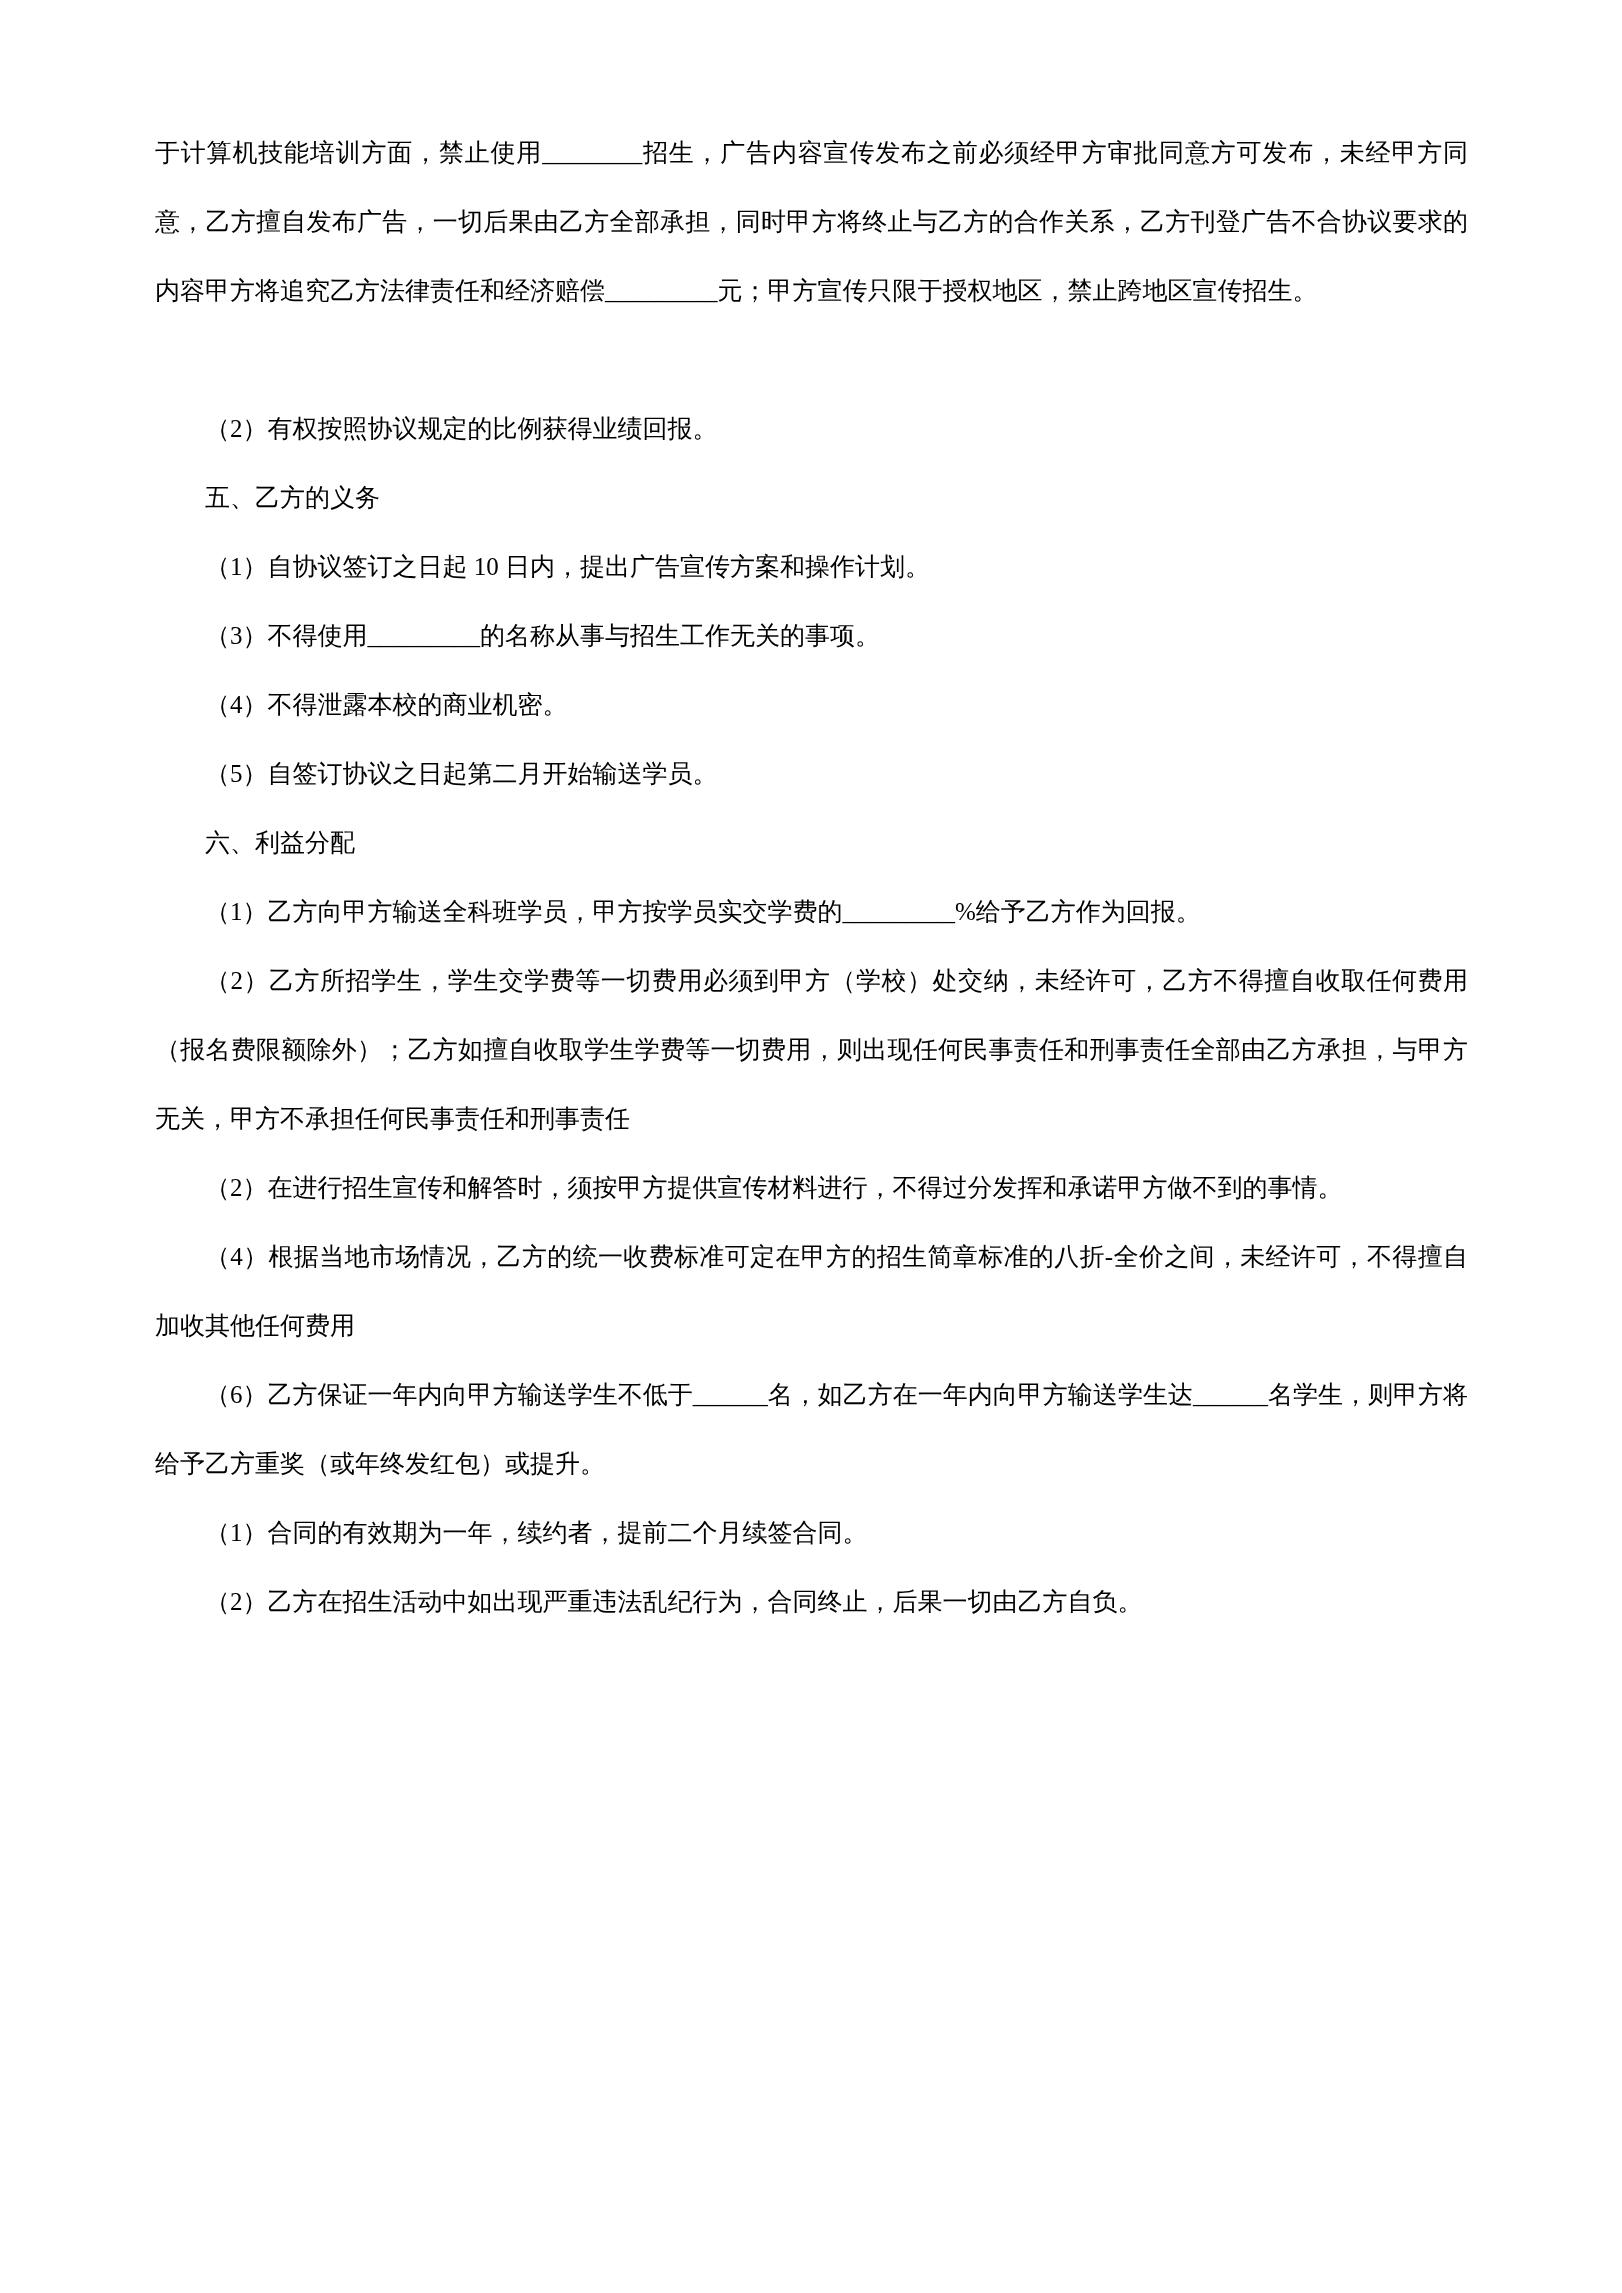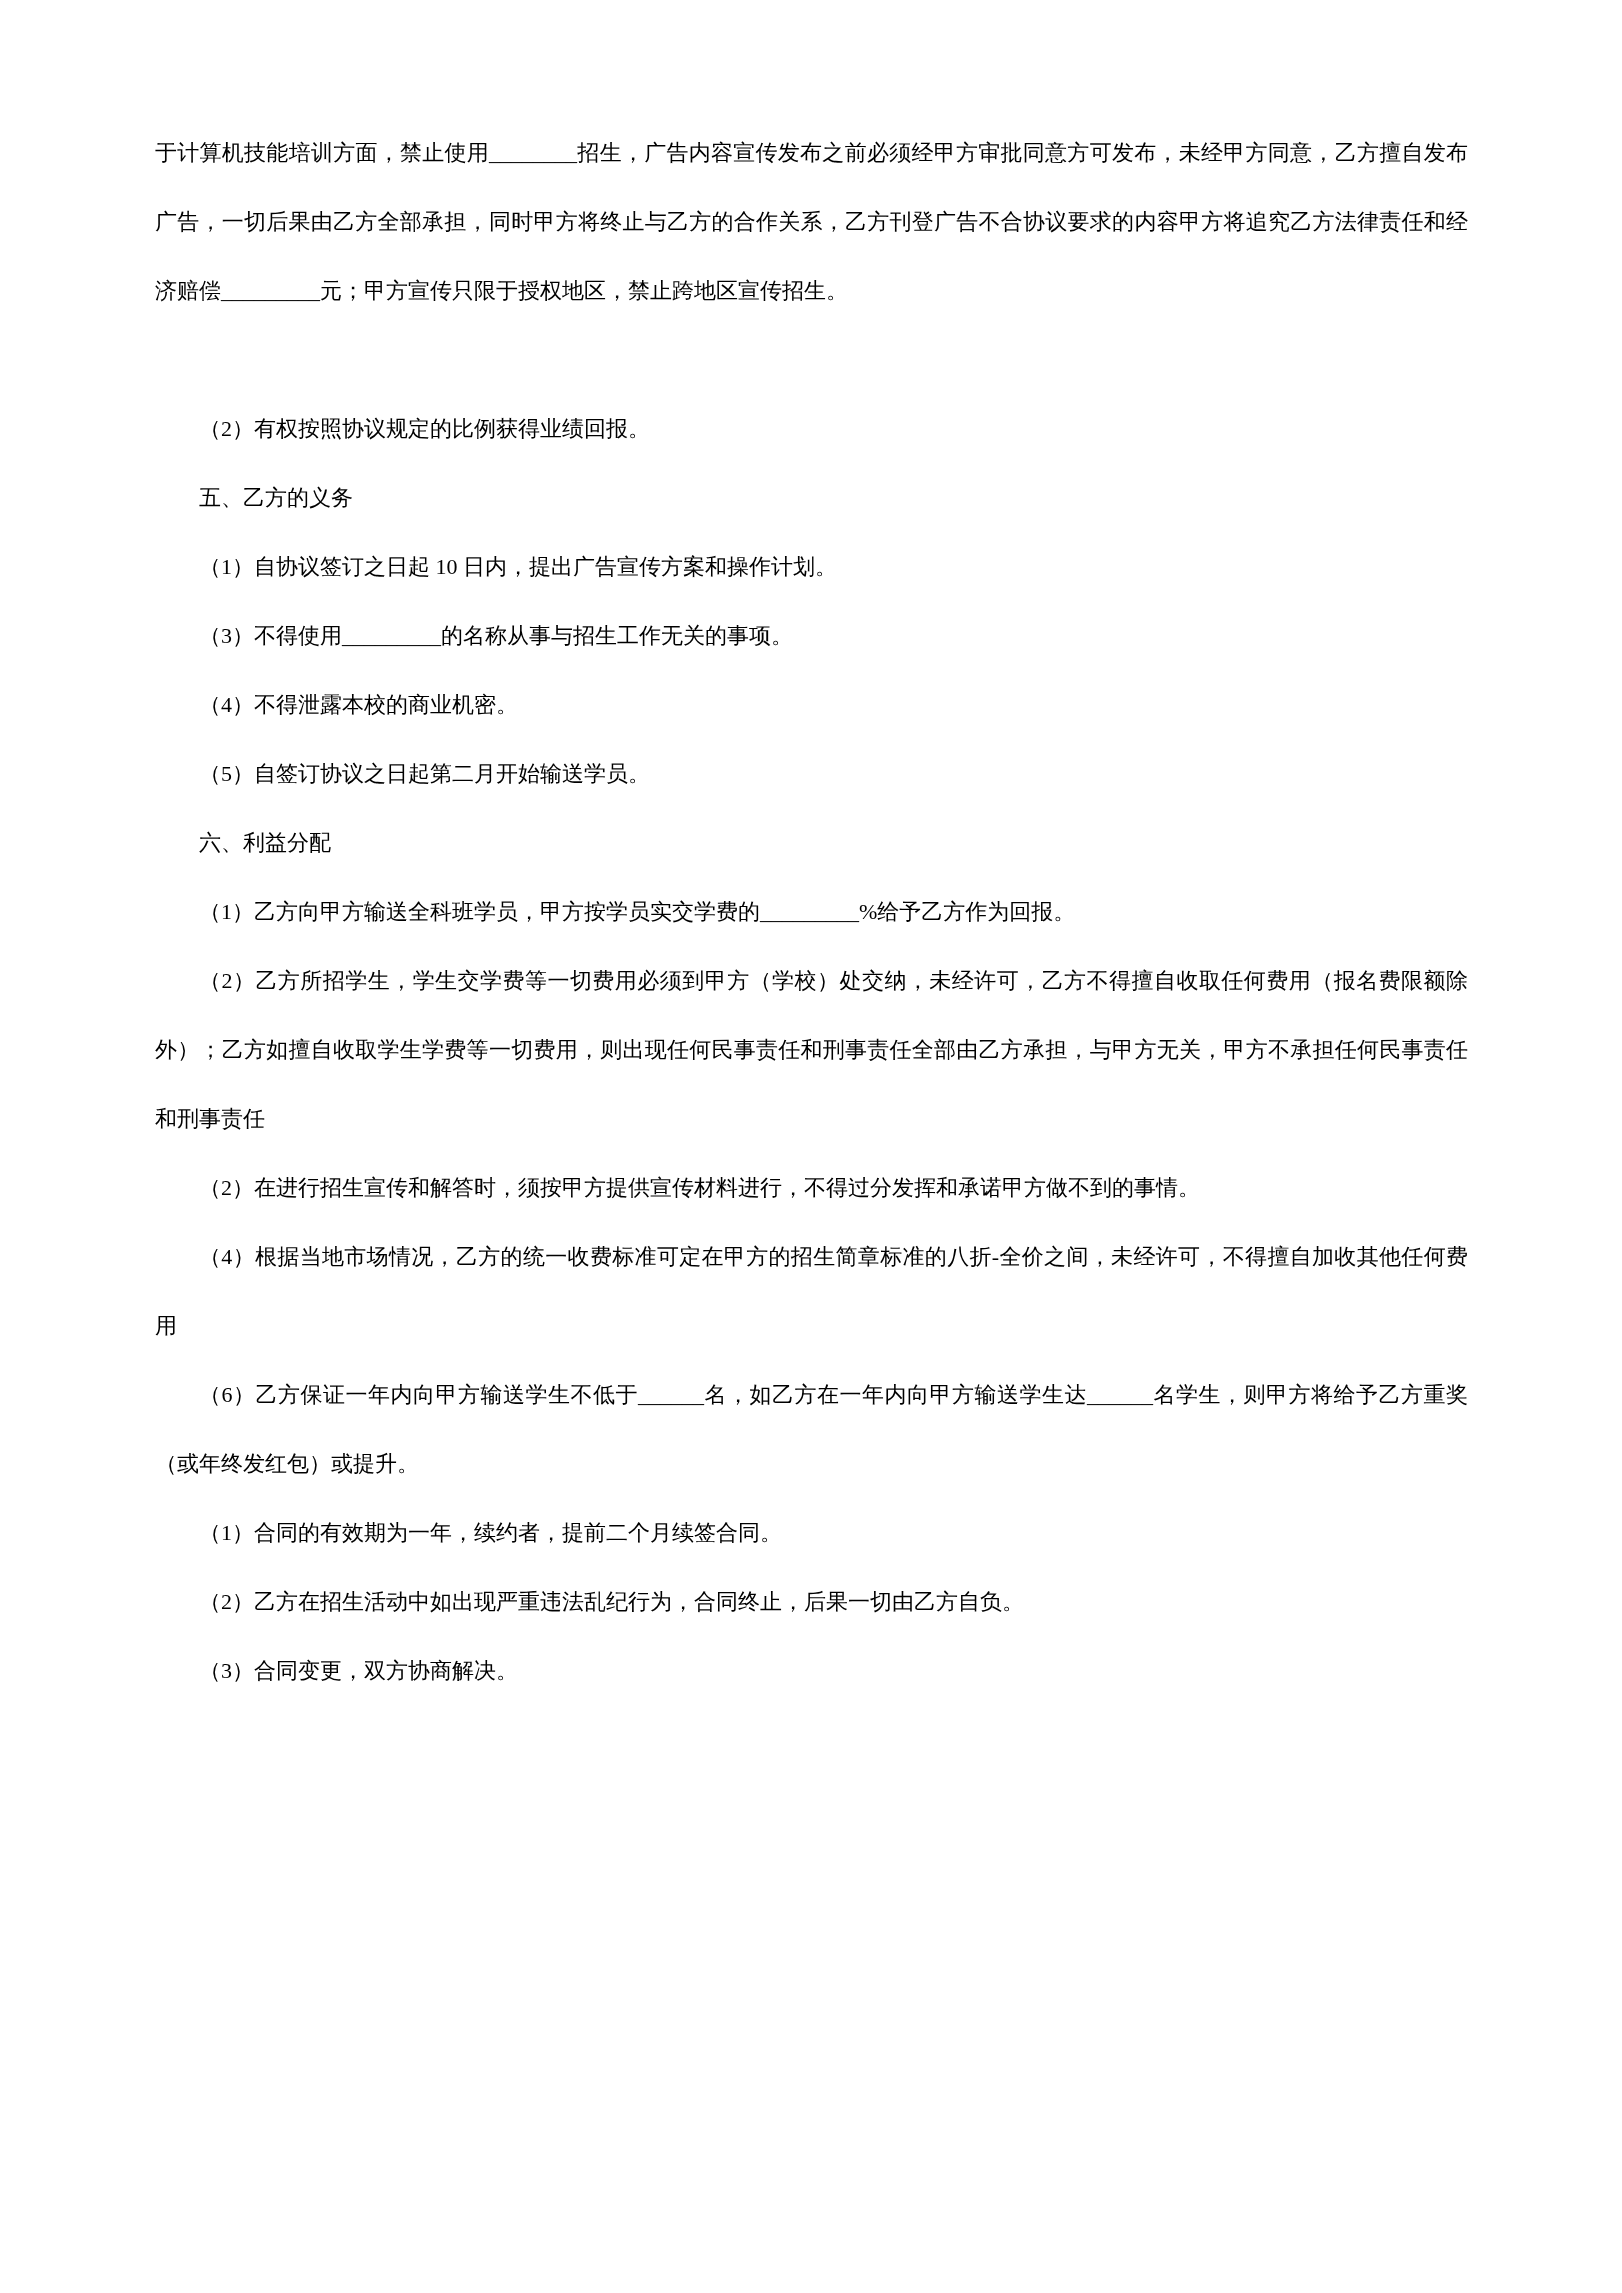--- a/index.html
+++ b/index.html
@@ -9,21 +9,21 @@
   }
   .page {
     position: relative;
     width: 1623px;
     min-height: 2294px;
     box-sizing: border-box;
     background: #ffffff;
     color: #000000;
     padding: 118px 155px 109px 155px;
     font-family: "Liberation Serif", "DejaVu Serif", serif;
-    font-size: 22px;
+    font-size: 25px;
     line-height: 69px;
     text-align: justify;
     text-justify: inter-ideograph;
     word-break: break-all;
   }
   .para {
     margin: 0;
   }
   .para.indent {
     text-indent: 2em;
@@ -44,15 +44,14 @@
   <p class="para indent">（4）不得泄露本校的商业机密。</p>
   <p class="para indent">（5）自签订协议之日起第二月开始输送学员。</p>
   <p class="para indent">六、利益分配</p>
   <p class="para indent">（1）乙方向甲方输送全科班学员，甲方按学员实交学费的_________%给予乙方作为回报。</p>
   <p class="para indent">（2）乙方所招学生，学生交学费等一切费用必须到甲方（学校）处交纳，未经许可，乙方不得擅自收取任何费用（报名费限额除外）；乙方如擅自收取学生学费等一切费用，则出现任何民事责任和刑事责任全部由乙方承担，与甲方无关，甲方不承担任何民事责任和刑事责任</p>
   <p class="para indent">（2）在进行招生宣传和解答时，须按甲方提供宣传材料进行，不得过分发挥和承诺甲方做不到的事情。</p>
   <p class="para indent">（4）根据当地市场情况，乙方的统一收费标准可定在甲方的招生简章标准的八折-全价之间，未经许可，不得擅自加收其他任何费用</p>
   <p class="para indent">（6）乙方保证一年内向甲方输送学生不低于______名，如乙方在一年内向甲方输送学生达______名学生，则甲方将给予乙方重奖（或年终发红包）或提升。</p>
   <p class="para indent">（1）合同的有效期为一年，续约者，提前二个月续签合同。</p>
   <p class="para indent">（2）乙方在招生活动中如出现严重违法乱纪行为，合同终止，后果一切由乙方自负。</p>
-  <p class="para indent">（3）合同变更，双方协商解决。</p>
 </div>
 
 
 </body></html>

